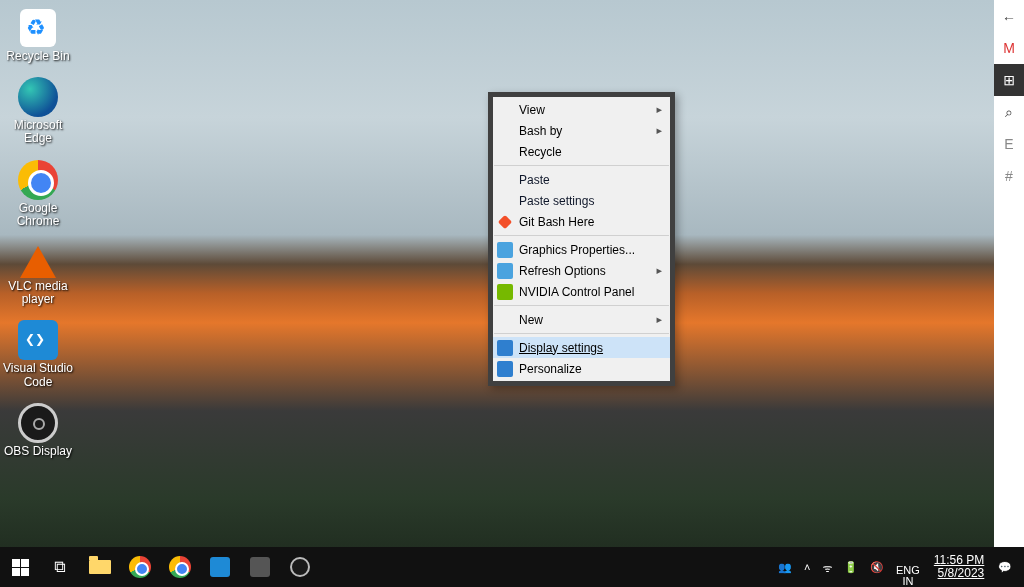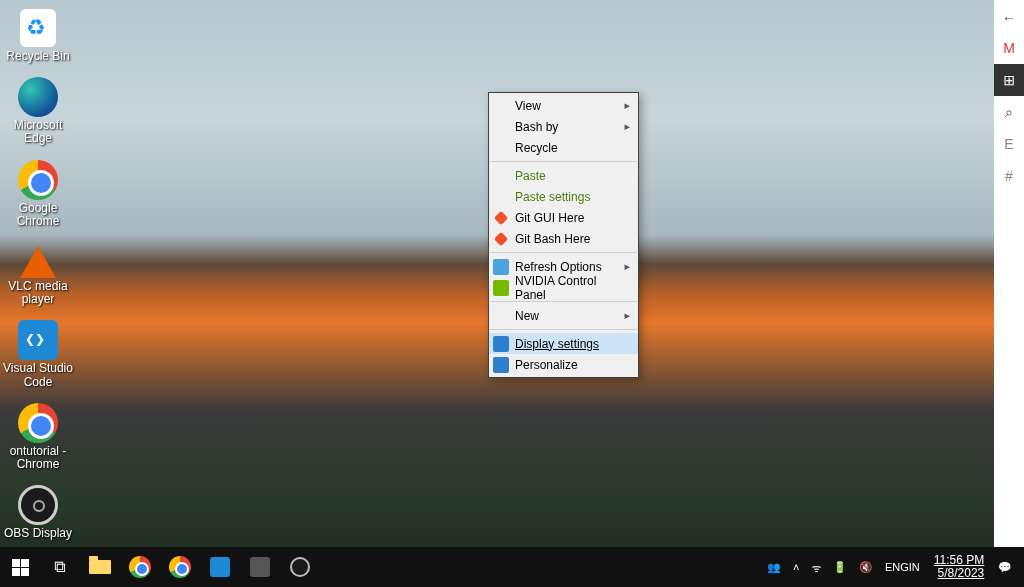--- a/index.html
+++ b/index.html
@@ -27,27 +27,27 @@
   .chrome-i::after{content:"";position:absolute;top:10px;left:10px;width:20px;height:20px;border-radius:50%;background:#4285f4;border:3px solid #fff;}
   .edge-i { border-radius:50%; background: radial-gradient(circle at 30% 30%,#33c6b4,#0f5197 70%); }
   .vlc-i { width:0;height:0;border-left:18px solid transparent;border-right:18px solid transparent;border-bottom:32px solid #e85e00;margin:4px auto 2px; }
   .vsc-i { background:#1e8ad6;border-radius:6px;position:relative; }
   .vsc-i::after{content:"❮❯";color:#fff;font-size:12px;position:absolute;top:12px;left:7px;}
   .obs-i { border-radius:50%; border:3px solid #ccc; background:#1a1a1a; position:relative; }
   .obs-i::after{content:"";position:absolute;width:8px;height:8px;border:2px solid #aaa;border-radius:50%;top:12px;left:12px;}
 
   
   .ctx {
-    position:absolute; left:488px; top:92px; width:151px;
-    background:#f0f0f0; border:1px solid #404040;
+    position:absolute; left:488px; top:92px; width:187px;
+    background:#f0f0f0; border:5px solid #404040;
     box-shadow:3px 3px 8px rgba(0,0,0,0.3);
     font-size:12px; color:#000; padding:2px 0;
   }
   .ctx .row { display:flex; align-items:center; height:21px; padding:0 18px 0 26px; position:relative; cursor:default; }
-  .ctx .row.disabled { color:#4d7c0f; }
+  .ctx .row.disabled { color:#0f172a; }
   .ctx .row.hl { background:#cde3f8;text-decoration:underline; }
   .ctx .sep { height:1px; background:#d0d0d0; margin:3px 1px; }
   .ctx .row .arw { position:absolute; right:8px; top:4px; font-size:11px; color:#555; }
   .ctx .row .ico { position:absolute; left:4px; top:3px; width:16px; height:16px; font-size:12px; display:flex;align-items:center;justify-content:center; }
   .git-ico { background:linear-gradient(#f34f29,#f34f29);border-radius:2px;transform:rotate(45deg);width:10px;height:10px;margin:3px; }
   .blue-ico { background:#4aa3df;border-radius:2px; }
   .nv-ico { background:#76b900;border-radius:2px; }
   .disp-ico { background:#2f7fcf;border-radius:2px; }
   .pers-ico { background:#2f7fcf;border-radius:2px; }
 
@@ -98,24 +98,20 @@
   </div>
   <div class="dicon">
     <div class="vlc-i"></div>
     <div class="lbl">VLC media player</div>
   </div>
   <div class="dicon">
     <div class="img vsc-i"></div>
     <div class="lbl">Visual Studio Code</div>
   </div>
   <div class="dicon">
-    <div class="img chrome-i"></div>
-    <div class="lbl">ontutorial - Chrome</div>
-  </div>
-  <div class="dicon">
     <div class="img obs-i"></div>
     <div class="lbl">OBS Display</div>
   </div>
 </div>
 
 <div class="ctx">
   <div class="row">
     <span>View</span>
     <span class="arw">▸</span>
   </div>
@@ -125,34 +121,32 @@
   </div>
   <div class="row">
     <span>Recycle</span>
   </div>
   <div class="sep"></div>
   <div class="row disabled">
     <span>Paste</span>
   </div>
   <div class="row disabled">
     <span>Paste settings</span>
-  </div>
-  <div class="row">
-    <span class="ico">
-        <span class="git-ico"></span>
-      </span>
-    <span>Git GUI Here</span>
   </div>
   <div class="row">
     <span class="ico">
         <span class="git-ico"></span>
       </span>
     <span>Git Bash Here</span>
   </div>
   <div class="sep"></div>
+  <div class="row">
+    <span class="ico blue-ico"></span>
+    <span>Graphics Properties...</span>
+  </div>
   <div class="row">
     <span class="ico blue-ico"></span>
     <span>Refresh Options</span>
     <span class="arw">▸</span>
   </div>
   <div class="row">
     <span class="ico nv-ico"></span>
     <span>NVIDIA Control Panel</span>
   </div>
   <div class="sep"></div>
@@ -211,21 +205,21 @@
     <div class="tb-btn">
         <div class="tb-obs"></div>
       </div>
   </div>
   <div class="tb-right">
     <div class="tray-i">👥</div>
     <div class="tray-i">˄</div>
     <div class="tray-i">ᯤ</div>
     <div class="tray-i">🔋</div>
     <div class="tray-i">🔇</div>
-    <div class="tray-i" style="line-height:1;justify-content:flex-end;">
+    <div class="tray-i" style="flex-direction:column;line-height:1;justify-content:flex-end;">
       <span>ENG</span>
       <span>IN</span>
     </div>
     <div class="dt">
       <div>11:56 PM</div>
       <div>5/8/2023</div>
     </div>
     <div class="tray-i">💬</div>
     <div class="tray-i" style="width:6px;padding:0;"></div>
   </div>

